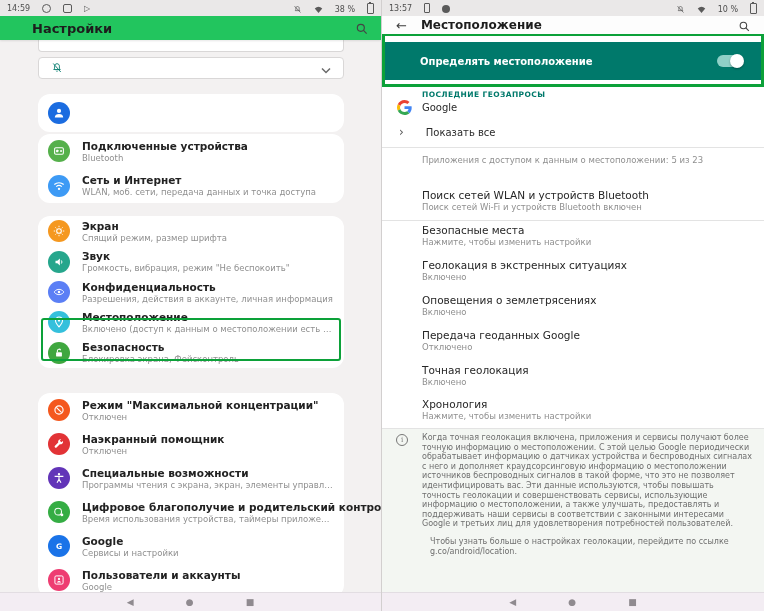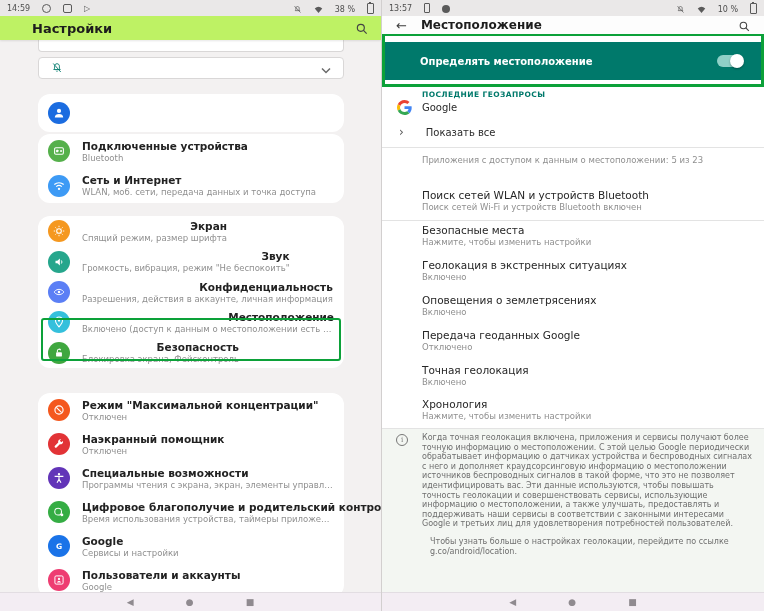--- a/index.html
+++ b/index.html
@@ -15,36 +15,36 @@
   .sb-time{font-size:8px;color:#4e4e4e;}
   .ring-ic{width:7px;height:7px;border:1.5px solid #5a5a5a;border-radius:50%;display:inline-block;}
   .sq-ic{width:7px;height:7px;border:1.5px solid #5a5a5a;border-radius:2px;display:inline-block;}
   .dot-ic{width:8px;height:8px;background:#5a5a5a;border-radius:50%;display:inline-block;}
   .play-ic{font-size:8px;color:#5a5a5a;line-height:8px;}
   .batt{width:5px;height:9px;border:1px solid #5a5a5a;border-radius:1px;display:inline-block;position:relative;}
   .batt:before{content:"";position:absolute;top:-2px;left:1px;width:2px;height:1px;background:#5a5a5a;}
   .batt-sm{width:4px;height:8px;border:1px solid #5a5a5a;border-radius:1px;display:inline-block;}
 
   
-  .appbar-l{position:absolute;top:16px;left:0;right:0;height:24px;background:#bef264;display:flex;align-items:center;padding:0 12px 0 32px;z-index:25;box-shadow:0 1px 2px rgba(0,0,0,.10);}
+  .appbar-l{position:absolute;top:16px;left:0;right:0;height:24px;background:#22c55e;display:flex;align-items:center;padding:0 12px 0 32px;z-index:25;box-shadow:0 1px 2px rgba(0,0,0,.10);}
   .appbar-l .title{font-size:13px;font-weight:bold;color:#1d1d1d;}
   .appbar-r{position:absolute;top:16px;left:0;right:0;height:18px;background:#fdfdfd;display:flex;align-items:center;padding:0 12px 0 14px;z-index:25;}
   .appbar-r .title{font-size:12px;font-weight:bold;color:#1d1d1d;margin-left:14px;}
   .back-arr{font-size:13px;color:#3a3a3a;line-height:13px;}
   .search-btn{margin-left:auto;width:14px;height:14px;}
 
   
   .partial-box{position:absolute;top:36px;left:38px;right:37px;height:15px;background:#fff;border:1px solid #d9d7d7;border-top:none;border-radius:0 0 4px 4px;z-index:5;}
   .dnd-box{position:absolute;top:57px;left:38px;right:37px;height:22px;background:#fff;border:1px solid #d9d7d7;border-radius:4px;display:flex;align-items:center;padding:0 12px;box-sizing:border-box;z-index:5;}
   .dnd-box .chev{margin-left:auto;}
 
   .card{position:absolute;left:38px;right:37px;background:#fff;border-radius:12px;display:flex;flex-direction:column;z-index:4;}
   .card1{top:94px;height:38px;}
   .card2{top:134px;height:69px;}
-  .card3{top:216px;height:152px;text-align:right;}
+  .card3{top:216px;height:152px;}
   .card4{top:393px;height:204px;}
   .row{flex:1;display:flex;align-items:center;padding:0 10px;position:relative;}
   .cicon{width:22px;height:22px;border-radius:50%;flex:0 0 22px;display:flex;align-items:center;justify-content:center;margin-right:12px;}
   .rtext{min-width:0;}
   .rtitle{font-size:10.5px;font-weight:bold;color:#222;line-height:12px;white-space:nowrap;}
   .rsub{font-size:8.5px;color:#8f8f8f;line-height:10px;margin-top:1px;white-space:nowrap;overflow:hidden;text-overflow:ellipsis;max-width:272px;}
   .hl-left{position:absolute;left:3px;right:3px;top:102px;height:39px;border:2px solid #0ca139;border-radius:3px;pointer-events:none;z-index:10;}
 
   
   .annot{position:absolute;top:33px;left:0;right:0;height:54px;border:3px solid #0ca139;box-sizing:border-box;z-index:20;}

